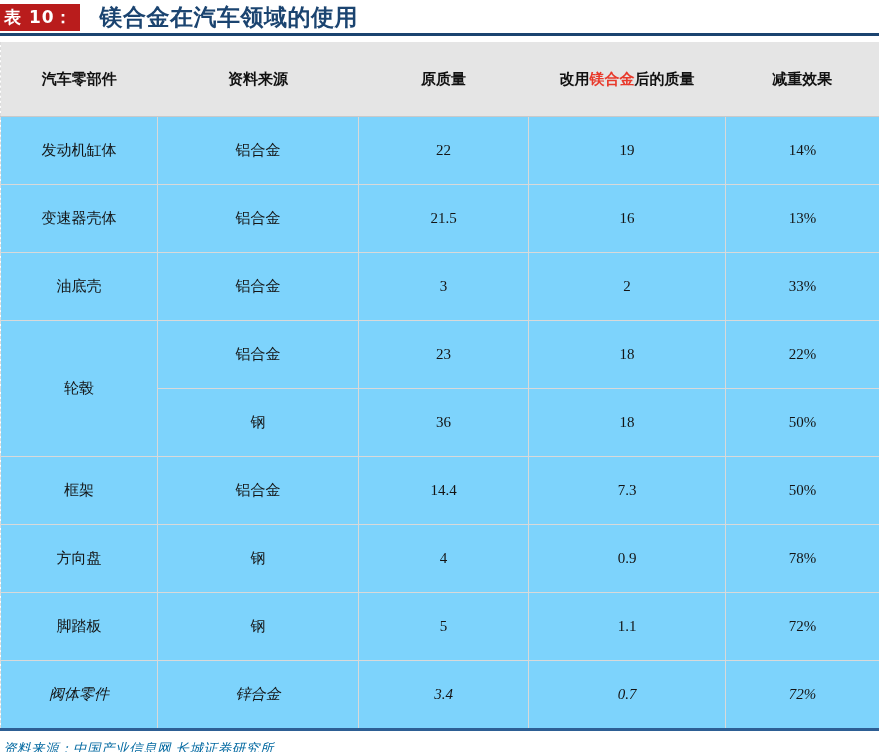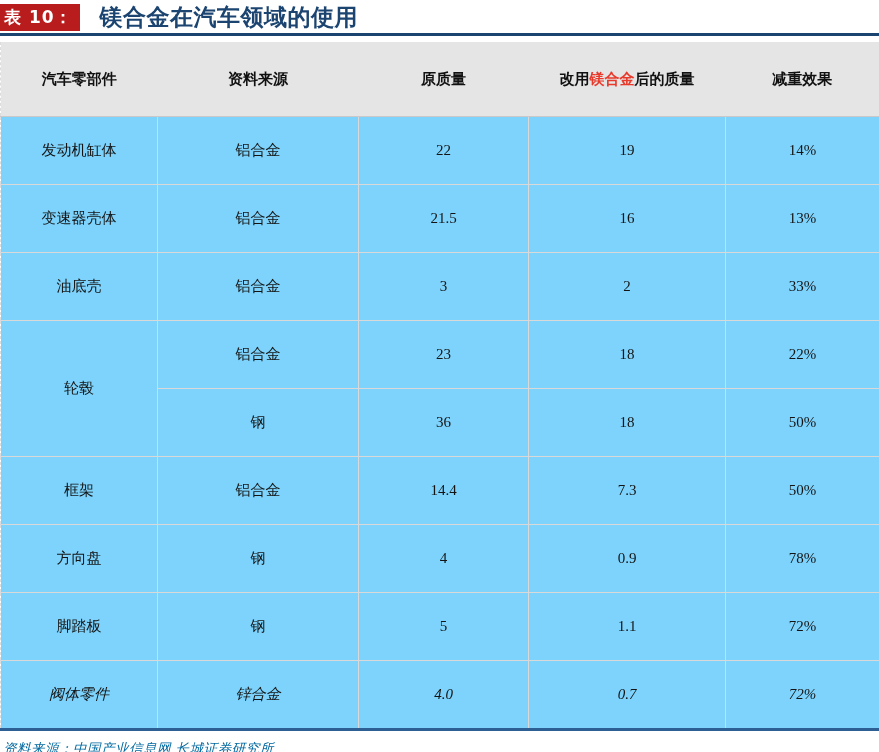--- a/index.html
+++ b/index.html
@@ -178,21 +178,21 @@
       <tr>
         <td class="c-part">脚踏板</td>
         <td class="c-material">钢</td>
         <td class="c-num">5</td>
         <td class="c-num">1.1</td>
         <td class="c-num">72%</td>
       </tr>
       <tr>
         <td class="c-part">阀体零件</td>
         <td class="c-material">锌合金</td>
-        <td class="c-num">4.0</td>
+        <td class="c-num">3.4</td>
         <td class="c-num">0.7</td>
         <td class="c-num">72%</td>
       </tr>
     </tbody>
   </table>
 
   <div class="source-note">资料来源：中国产业信息网  长城证券研究所</div>
 
 </div>
 

